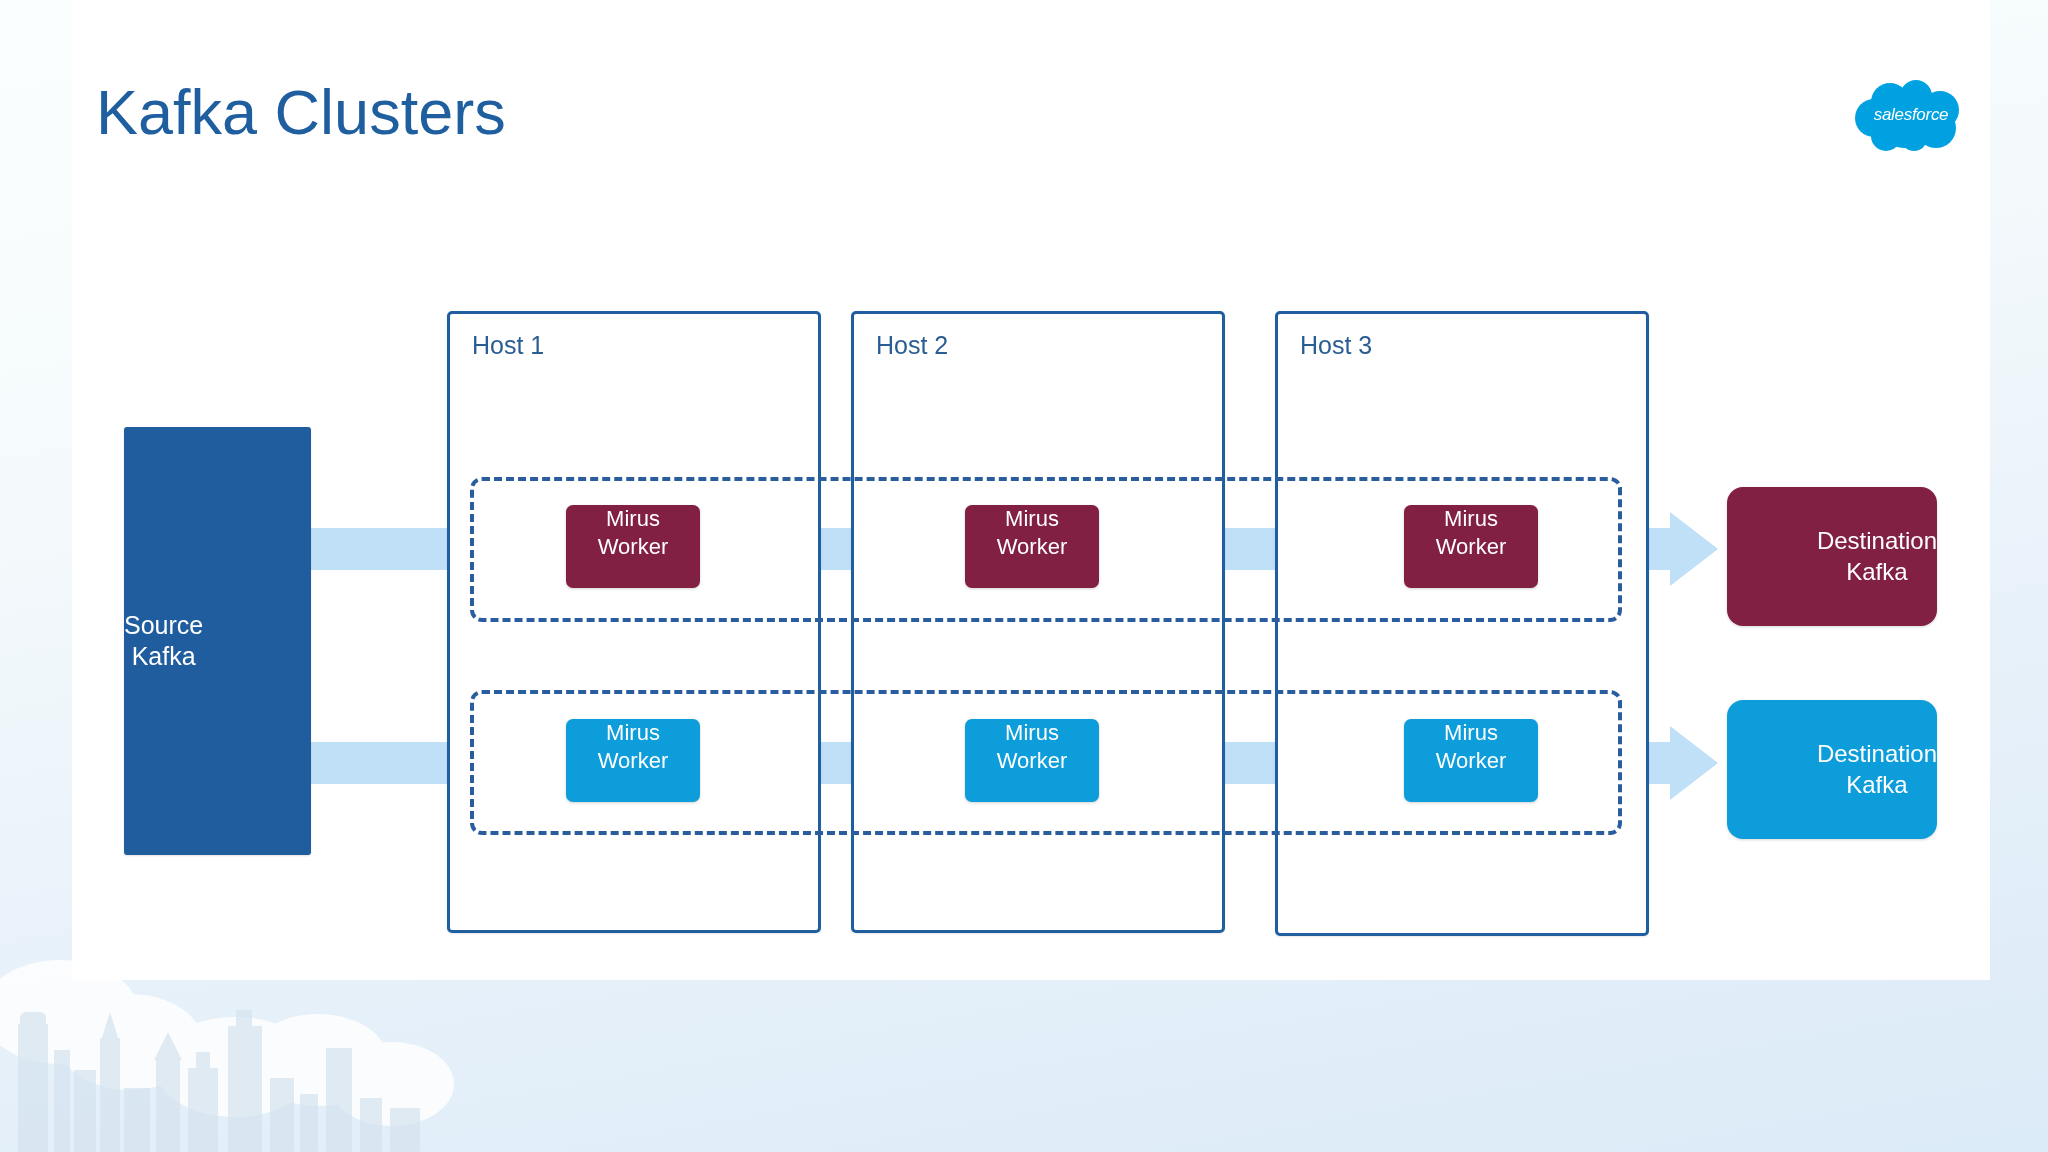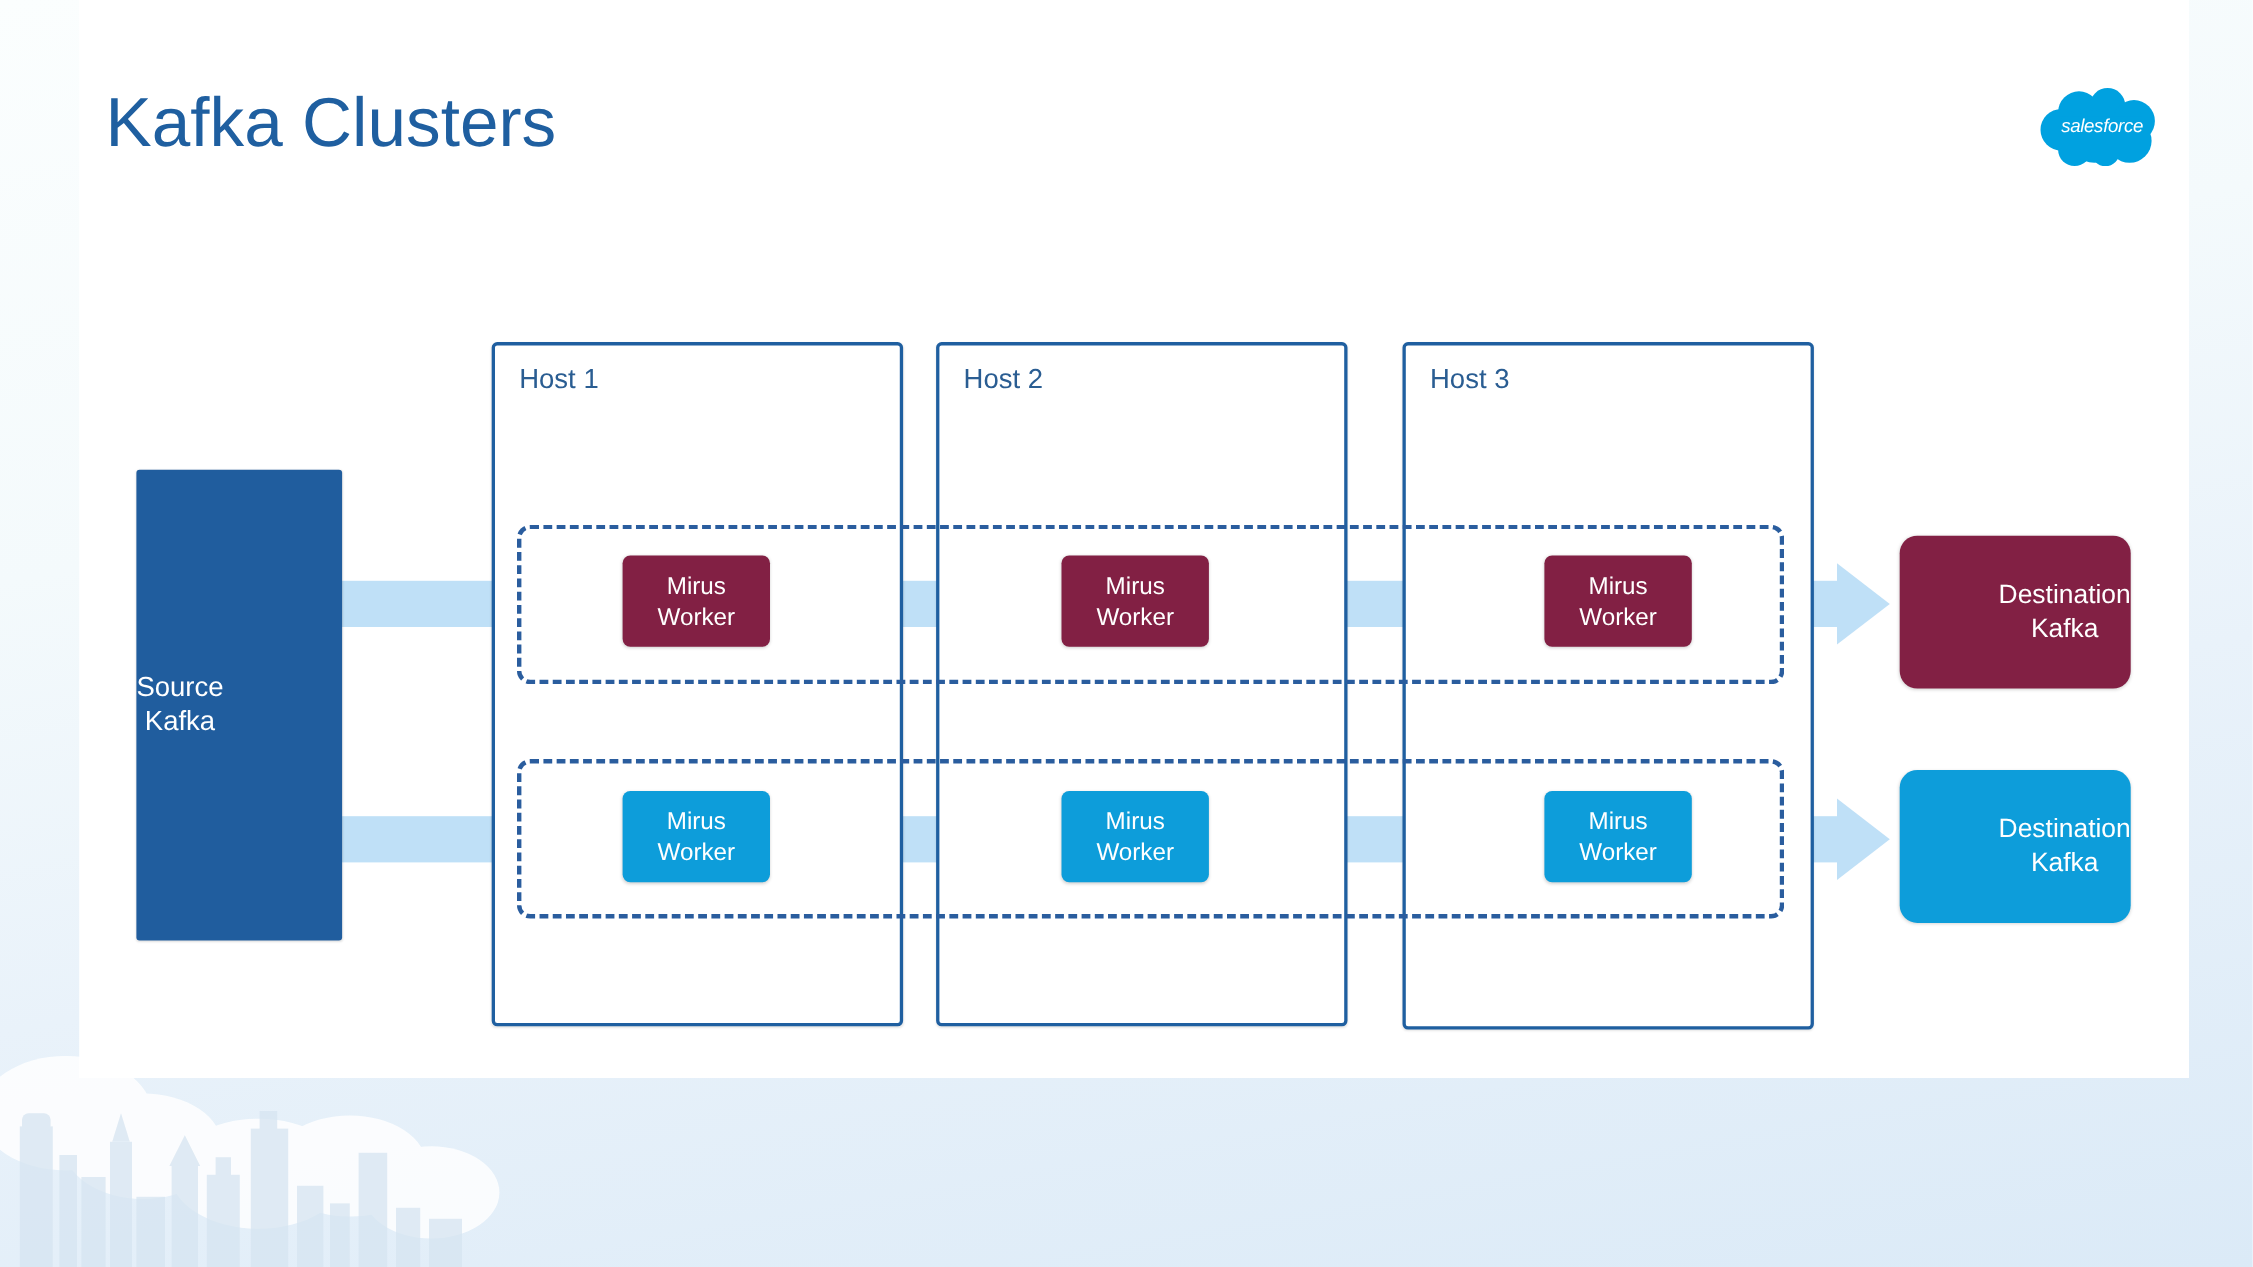--- a/index.html
+++ b/index.html
@@ -172,21 +172,21 @@
   #pipeline-bottom { left: 470px; top: 690px; width: 1152px; height: 145px; }
 
   
   .worker {
     position: absolute;
     box-sizing: border-box;
     width: 134px;
     height: 83px;
     border-radius: 7px;
     display: flex;
-    align-items: center;
+    align-items: flex-start;
     justify-content: center;
     text-align: center;
     color: #ffffff;
     font-size: 22px;
     line-height: 1.27;
     box-shadow: 0 1px 3px rgba(0,0,0,0.18);
   }
   .worker.maroon { background: #822044; }
   .worker.blue   { background: #0d9dda; }
 

